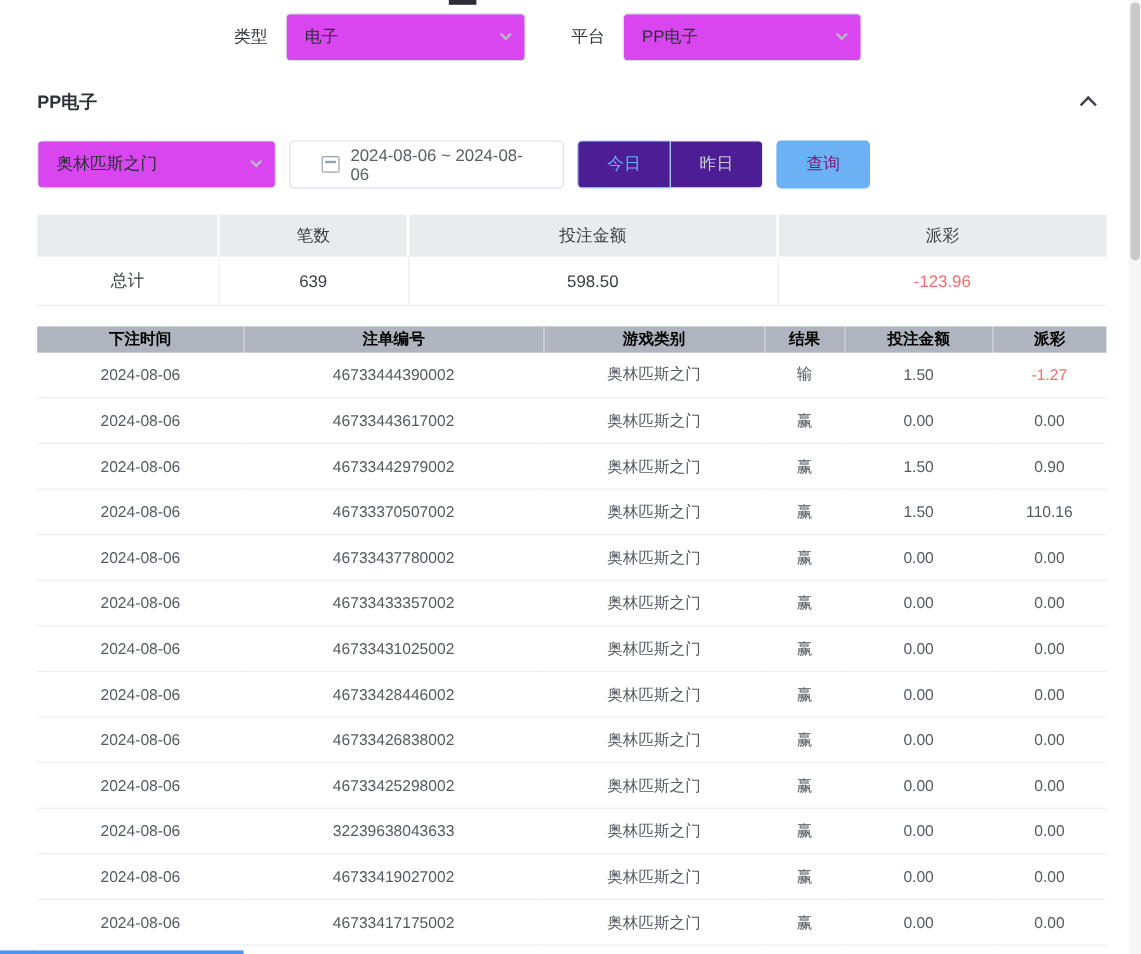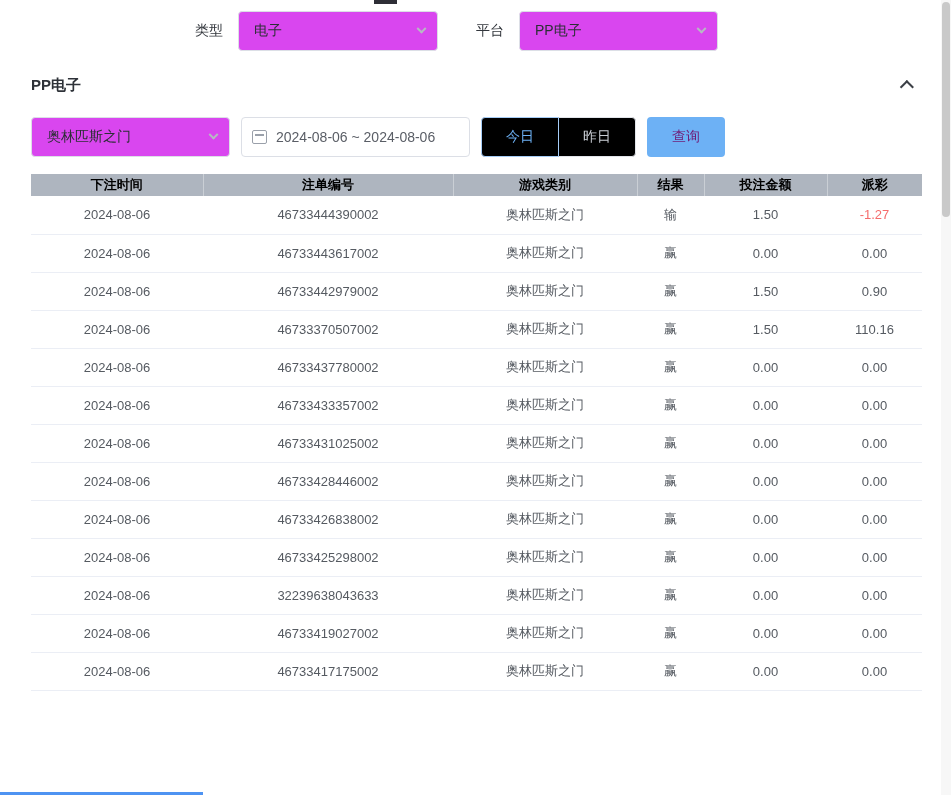--- a/index.html
+++ b/index.html
@@ -35,28 +35,28 @@
   .chevron-up {
     width: 10px; height: 10px; margin-right: 8px; cursor: pointer;
     border-top: 2px solid #3c4046; border-left: 2px solid #3c4046;
     transform: rotate(45deg) translateY(3px);
   }
 
   
   .filter-row { display: flex; align-items: center; margin-top: 22px; }
   .date-picker {
     display: flex; align-items: center; width: 229px; height: 40px;
-    border: 1px solid #dcdfe6; border-radius: 4px; padding: 0 10px; margin-left: 11px;
+    border: 1px solid #dcdfe6; border-radius: 4px; padding: 0 26px; margin-left: 11px;
     font-size: 14px; color: #5a5e66; cursor: pointer;
   }
   .cal-icon { position: relative; width: 15px; height: 14px; border: 1px solid #9aa0aa; border-radius: 2px; margin-right: 9px; flex: none; }
   .cal-icon::before { content: ""; position: absolute; left: 2px; right: 2px; top: 3px; height: 2px; background: #9aa0aa; }
   .btn-group { display: flex; margin-left: 11px; }
   .quick-btn {
-    width: 78px; height: 40px; background: #000000; border: 1px solid #e2e5ea;
+    width: 78px; height: 40px; background: #4c1d95; border: 1px solid #e2e5ea;
     font-size: 14px; color: #c9cdd4; cursor: pointer; font-family: inherit;
   }
   .quick-btn + .quick-btn { margin-left: -1px; }
   .quick-btn:first-child { border-radius: 4px 0 0 4px; }
   .quick-btn:last-child { border-radius: 0 4px 4px 0; }
   .quick-btn.active { color: var(--accent, #6cb2f5); border-color: #a6cdf7; position: relative; z-index: 1; }
   .query-btn {
     width: 78px; height: 40px; margin-left: 11px; border: none; border-radius: 4px;
     background: var(--accent, #6db1f5); color: #701a75; font-size: 14px; cursor: pointer; font-family: inherit;
   }
@@ -125,20 +125,44 @@
       <span class="cal-icon"></span>
       <span>2024-08-06 ~ 2024-08-06</span>
     </div>
     <div class="btn-group">
       <button class="quick-btn active">今日</button>
       <button class="quick-btn">昨日</button>
     </div>
     <button class="query-btn">查询</button>
   </div>
 
+  <table class="summary-table">
+    <colgroup>
+        <col style="width:151px">
+        <col style="width:158px">
+        <col style="width:308px">
+        <col style="width:274px">
+      </colgroup>
+    <thead>
+      <tr>
+        <th></th>
+        <th>笔数</th>
+        <th>投注金额</th>
+        <th>派彩</th>
+      </tr>
+    </thead>
+    <tbody>
+      <tr>
+        <td>总计</td>
+        <td>639</td>
+        <td>598.50</td>
+        <td class="neg">-123.96</td>
+      </tr>
+    </tbody>
+  </table>
 
   <table class="bet-table">
     <colgroup>
         <col style="width:172px">
         <col style="width:250px">
         <col style="width:184px">
         <col style="width:67px">
         <col style="width:123px">
         <col style="width:95px">
       </colgroup>

